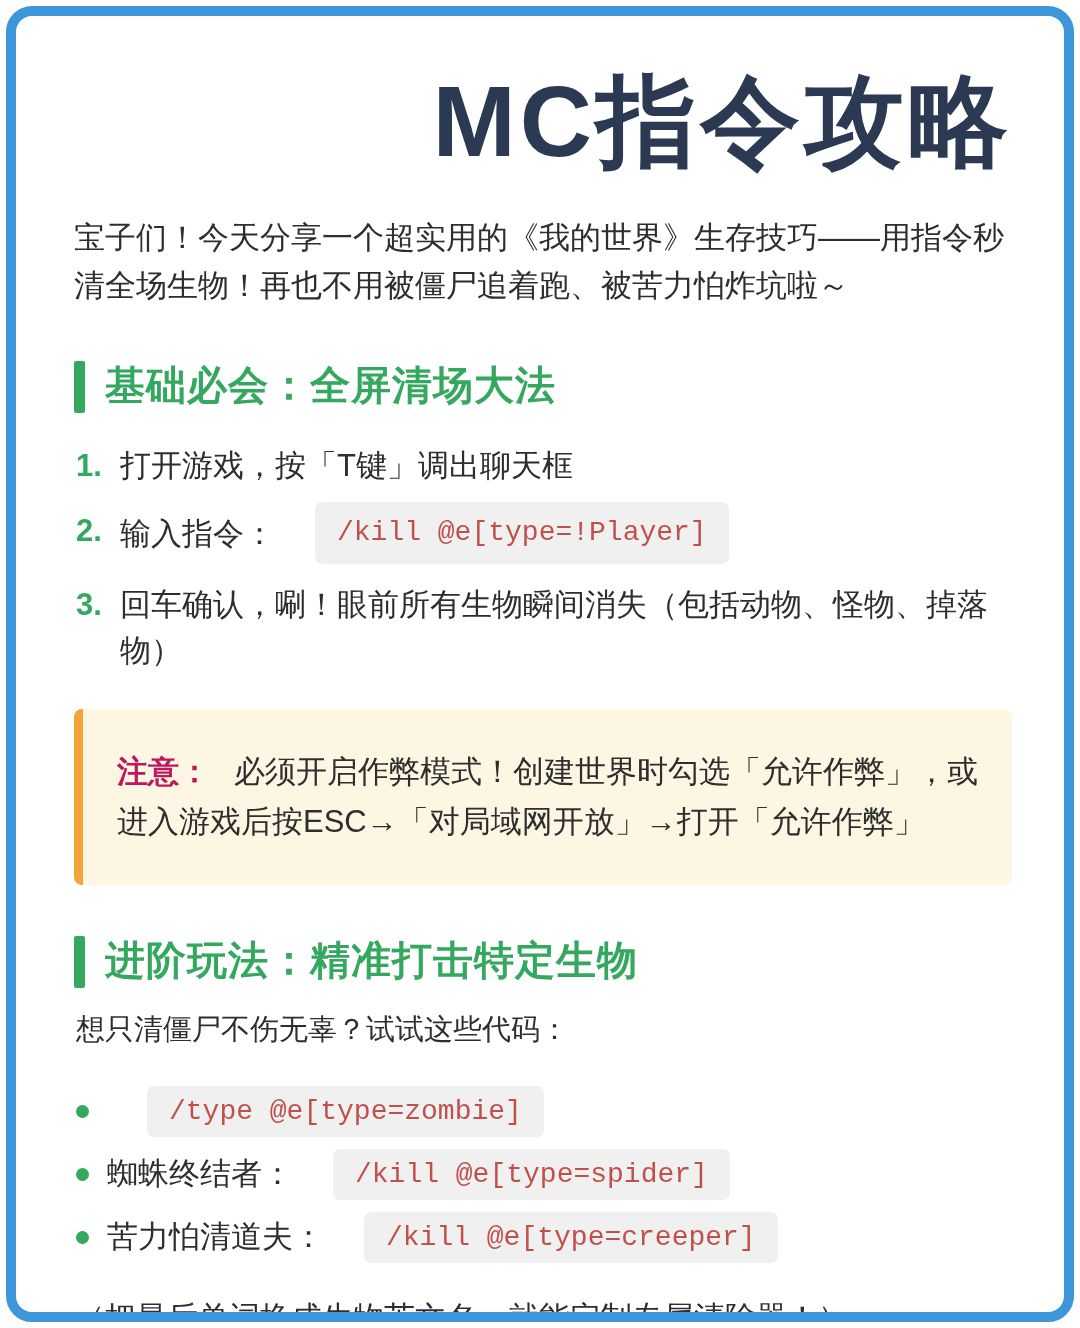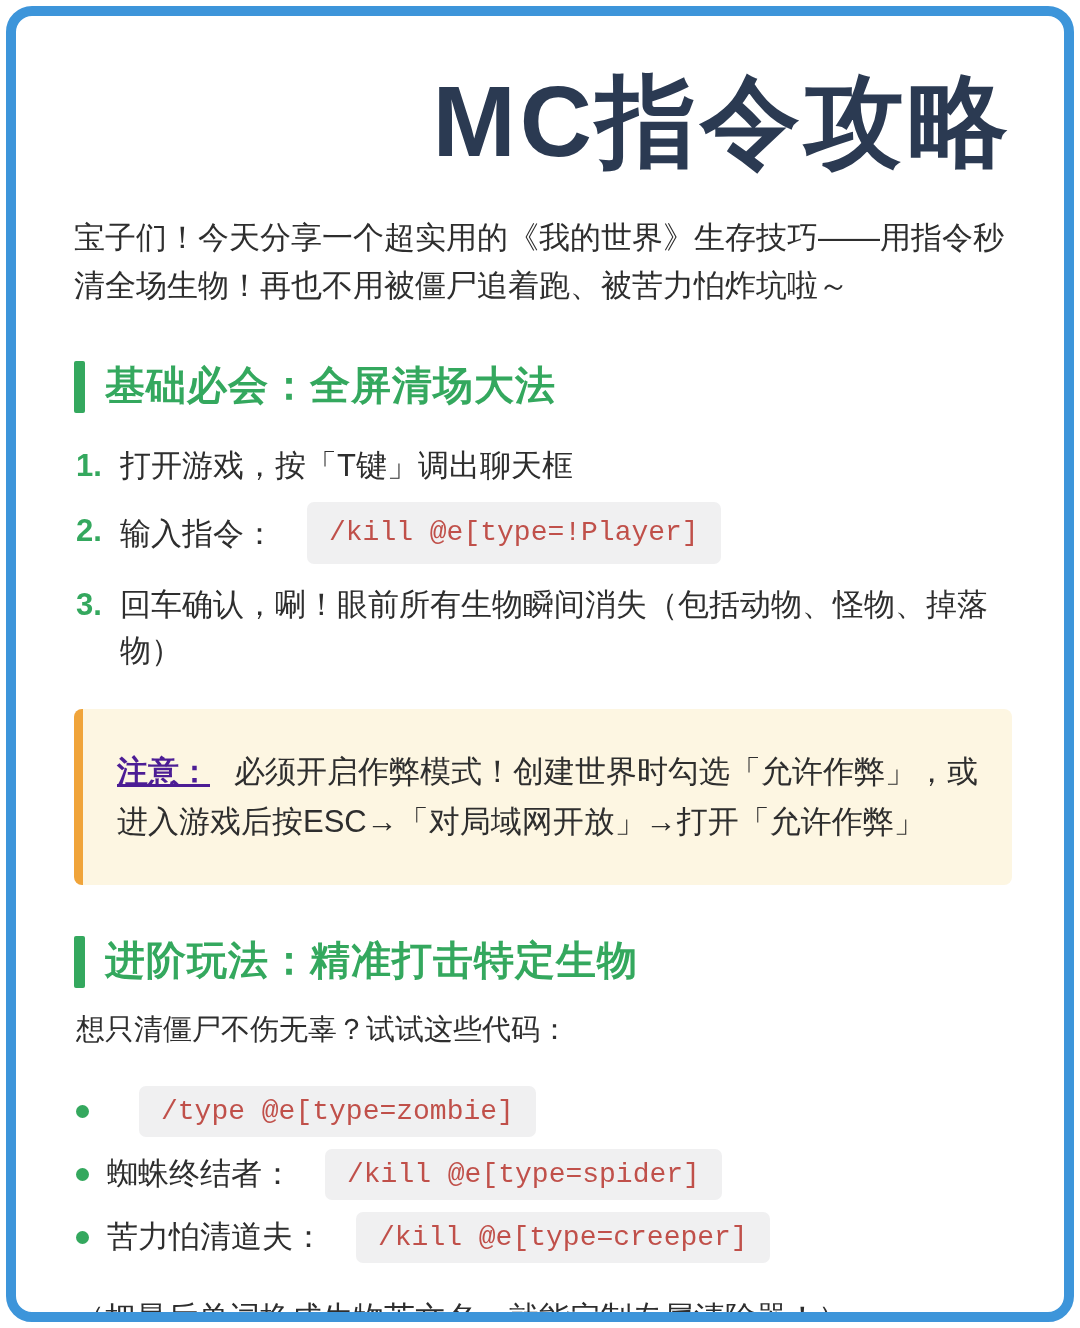--- a/index.html
+++ b/index.html
@@ -73,35 +73,35 @@
   }
   .step-body{flex:1 1 auto;}
   .chip{
     display:inline-block;
     font-family:"Liberation Mono","DejaVu Sans Mono",monospace;
     font-size:28px;
     color:var(--code-red);
     background:var(--code-bg);
     padding:10px 22px;
     border-radius:7px;
-    margin-left:32px;
+    margin-left:40px;
     vertical-align:middle;
     white-space:nowrap;
   }
   .step .chip{margin-top:-6px;}
   .notice{
     margin:34px 0 0 6px;
     background:var(--notice-bg);
     border-left:9px solid var(--notice-orange);
     border-radius:8px;
     padding:38px 34px;
     font-size:31px;
     line-height:1.62;
   }
-  .notice-label{font-weight:800;color:#4c1d95;text-decoration:underline;}
+  .notice-label{font-weight:800;color:#be185d;}
   .notice-text{margin-left:24px;}
   .lead{
     margin:20px 0 0 8px;
     font-size:29px;
     line-height:1.5;
   }
   .bullets{margin:34px 0 0 8px;}
   .bullet{
     display:flex;
     align-items:center;

